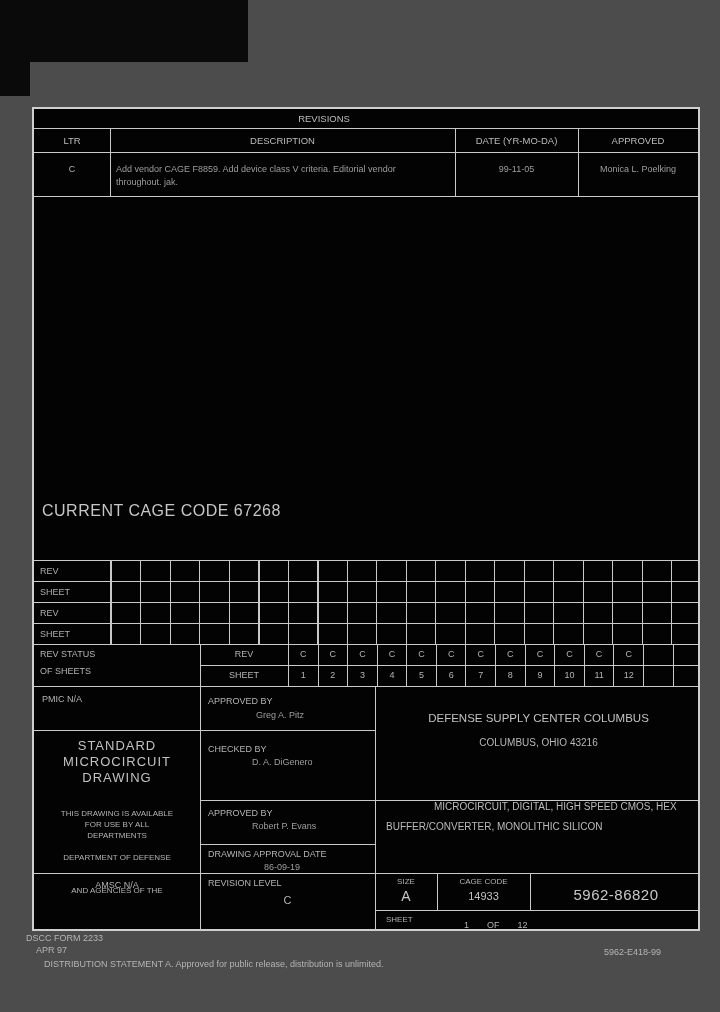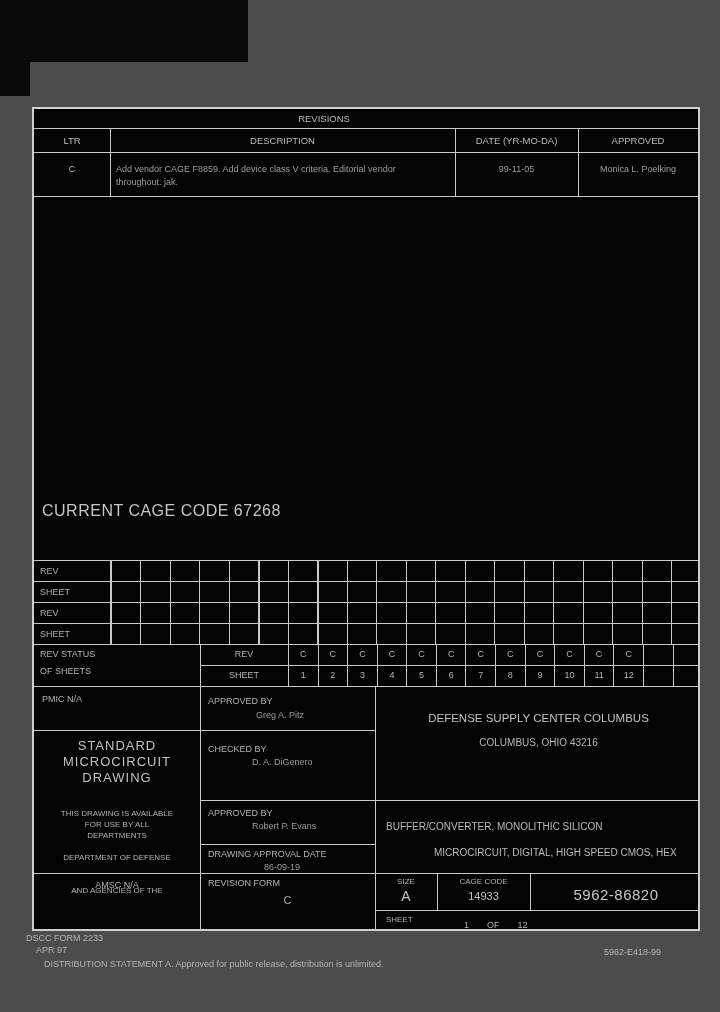--- a/index.html
+++ b/index.html
@@ -140,26 +140,26 @@
   <div class="abs t9 dim" style="top:601px;left:222px;">Greg A. Pitz</div>
   <div class="abs t9" style="top:635px;left:174px;">CHECKED BY</div>
   <div class="abs t9 dim" style="top:648px;left:218px;">D. A. DiGenero</div>
   <div class="hline" style="top:691px;left:166px;"></div>
   <div class="abs t9" style="top:699px;left:174px;">APPROVED BY</div>
   <div class="abs t9 dim" style="top:712px;left:218px;">Robert P. Evans</div>
   <div class="hline" style="top:735px;left:166px;width:175px;right:auto;"></div>
   <div class="abs t9" style="top:740px;left:174px;">DRAWING APPROVAL DATE</div>
   <div class="abs t9 dim" style="top:753px;left:230px;">86-09-19</div>
   <div class="hline" style="top:764px;"></div>
-  <div class="abs t9" style="top:769px;left:174px;">REVISION FORM</div>
+  <div class="abs t9" style="top:769px;left:174px;">REVISION LEVEL</div>
   <div class="abs ctr" style="top:785px;left:166px;width:175px;font-size:11px;">C</div>
 
   <div class="abs ctr" style="top:603px;left:341px;width:327px;font-size:11.5px;color:#c2c2c2;">DEFENSE SUPPLY CENTER COLUMBUS</div>
   <div class="abs ctr" style="top:628px;left:341px;width:327px;font-size:10px;color:#b8b8b8;">COLUMBUS, OHIO  43216</div>
-  <div class="abs" style="top:738px;left:352px;font-size:10px;color:#bcbcbc;padding-left:48px;">MICROCIRCUIT, DIGITAL, HIGH SPEED CMOS, HEX</div>
+  <div class="abs" style="top:692px;left:352px;font-size:10px;color:#bcbcbc;padding-left:48px;">MICROCIRCUIT, DIGITAL, HIGH SPEED CMOS, HEX</div>
   <div class="abs" style="top:712px;left:352px;font-size:10px;color:#bcbcbc;">BUFFER/CONVERTER, MONOLITHIC SILICON</div>
 
   <div class="vline" style="left:403px;top:764px;height:37px;"></div>
   <div class="vline" style="left:496px;top:764px;height:37px;"></div>
   <div class="abs ctr t8" style="top:768px;left:341px;width:62px;">SIZE</div>
   <div class="abs ctr" style="top:779px;left:341px;width:62px;font-size:14px;color:#c6c6c6;">A</div>
   <div class="abs ctr t8" style="top:768px;left:403px;width:93px;">CAGE CODE</div>
   <div class="abs ctr" style="top:781px;left:403px;width:93px;font-size:11px;color:#c2c2c2;">14933</div>
   <div class="abs ctr docnum" style="top:777px;left:496px;width:172px;">5962-86820</div>
 

